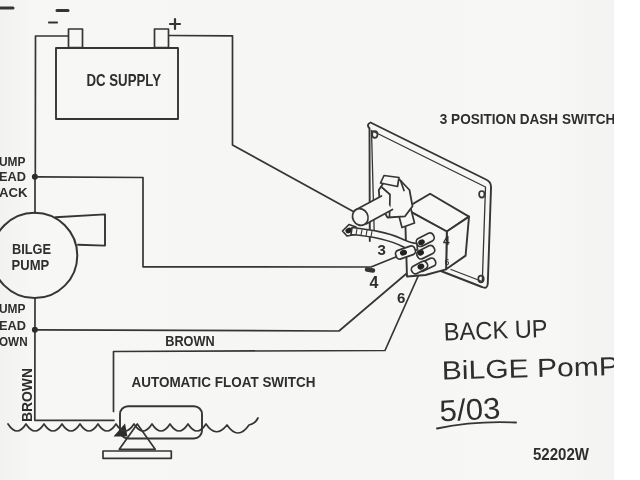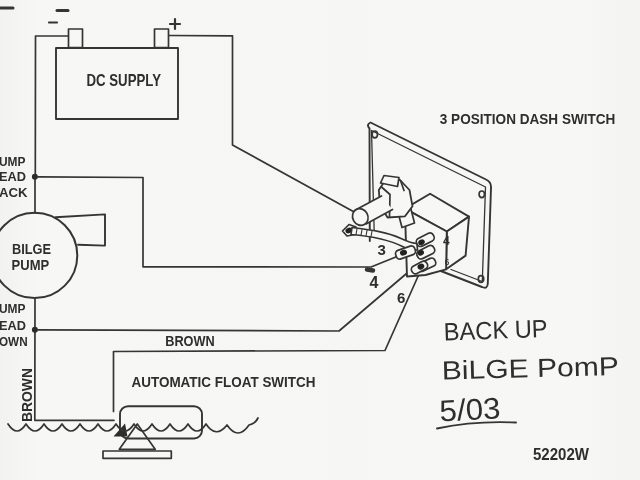--- a/index.html
+++ b/index.html
@@ -1,16 +1,16 @@
 <!DOCTYPE html>
 <html><head>
 <meta charset="utf-8">
 <style>
   html,body{margin:0;padding:0;}
-  #page{position:relative;width:640px;height:480px;background:linear-gradient(90deg,#f2f2f0,#f7f7f5 6%,#f6f6f4 55%,#f7f7f5 90%,#f3f3f1);overflow:hidden;}
+  #page{position:relative;width:592px;height:480px;background:linear-gradient(90deg,#f2f2f0,#f7f7f5 6%,#f6f6f4 55%,#f7f7f5 90%,#f3f3f1);overflow:hidden;padding-left:22px;}
   svg{position:absolute;left:0;top:0;filter:blur(0.35px);}
   text{font-family:"Liberation Sans", sans-serif;fill:#2d2f2e;}
   .b{font-weight:bold;}
 </style>
 </head>
 <body>
 <div id="page">
 <svg width="640" height="480" viewBox="0 0 640 480">
   <g fill="none" stroke="#343634" stroke-width="1.7" stroke-linecap="round" stroke-linejoin="round">
 

